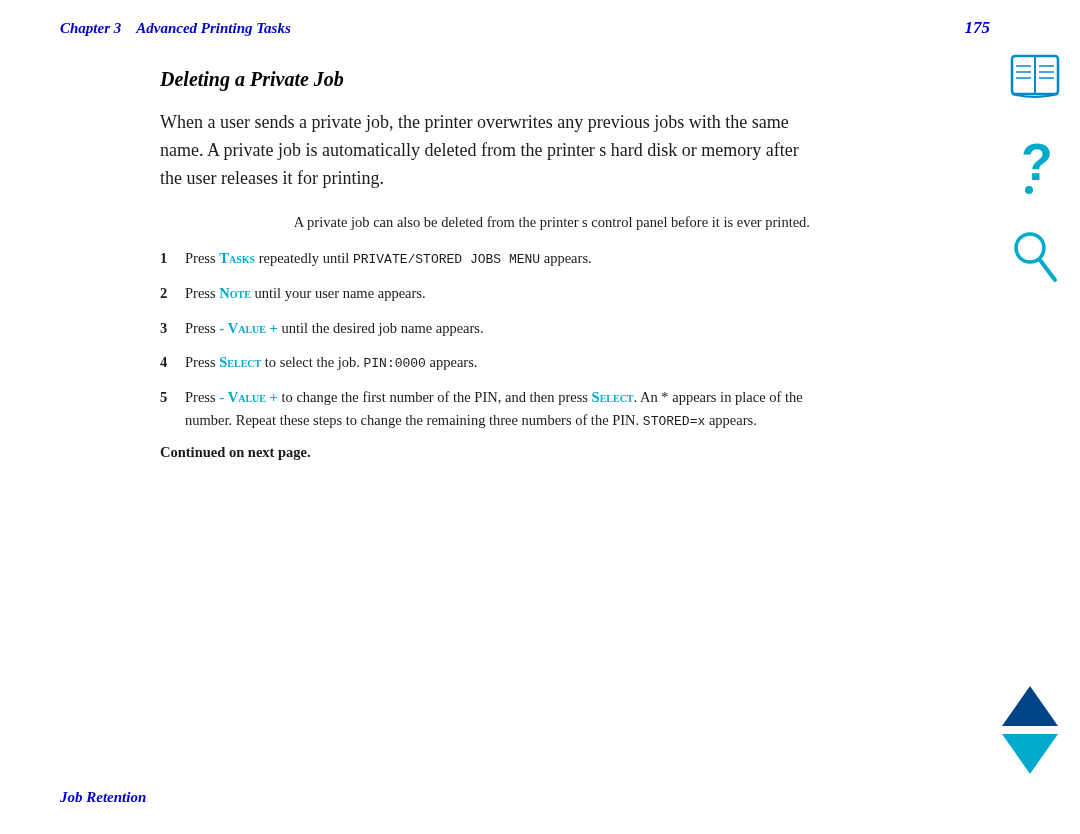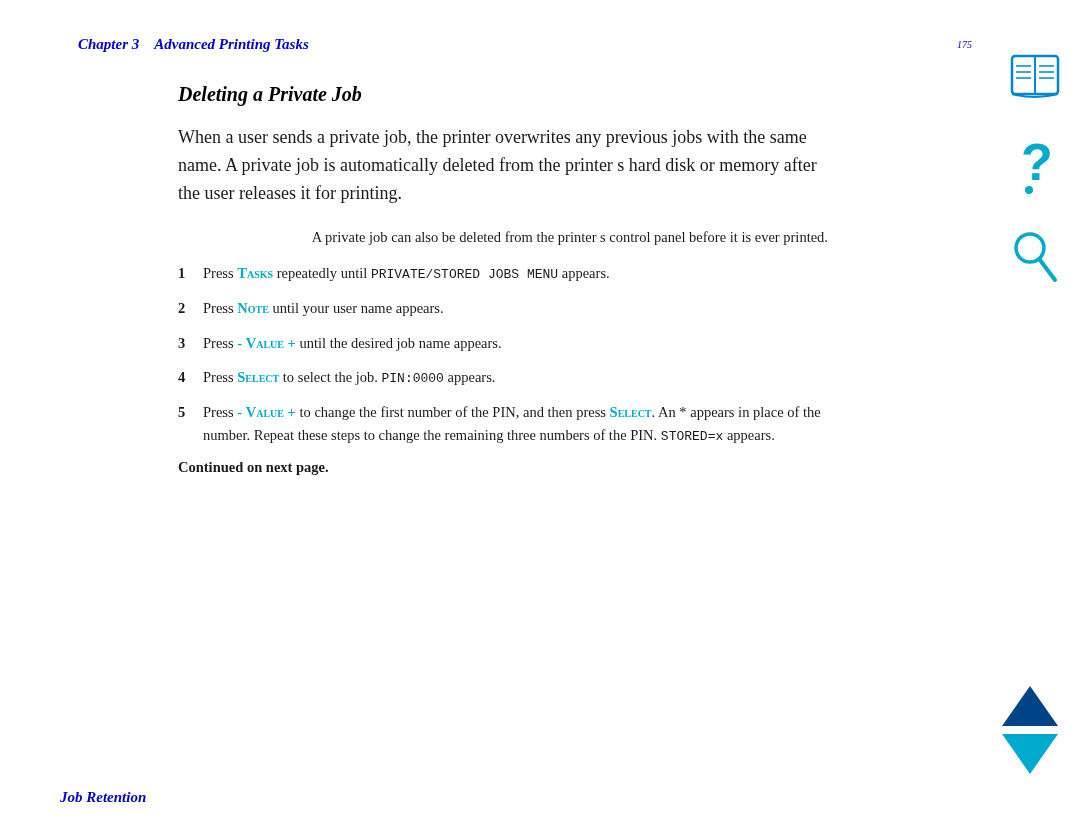--- a/index.html
+++ b/index.html
@@ -12,44 +12,44 @@
       font-size: 15px;
       color: #1a1a1a;
       overflow: hidden;
       position: relative;
     }
 
     .page-container {
       width: 1080px;
       height: 834px;
       position: relative;
-      padding: 18px;
+      padding: 0;
     }
 
     
     .header {
       display: flex;
       justify-content: space-between;
       align-items: center;
       padding: 18px 90px 10px 60px;
       border-bottom: none;
     }
 
     .header-chapter {
       font-style: italic;
       font-weight: bold;
       color: #0000cc;
       font-size: 15px;
     }
 
     .header-page {
       font-style: italic;
-      font-weight: normal;
+      font-weight: bold;
       color: #0000cc;
-      font-size: 10px;
+      font-size: 17px;
     }
 
     
     .content {
       padding: 20px 90px 20px 60px;
       max-width: 900px;
     }
 
     
     .section-title {

